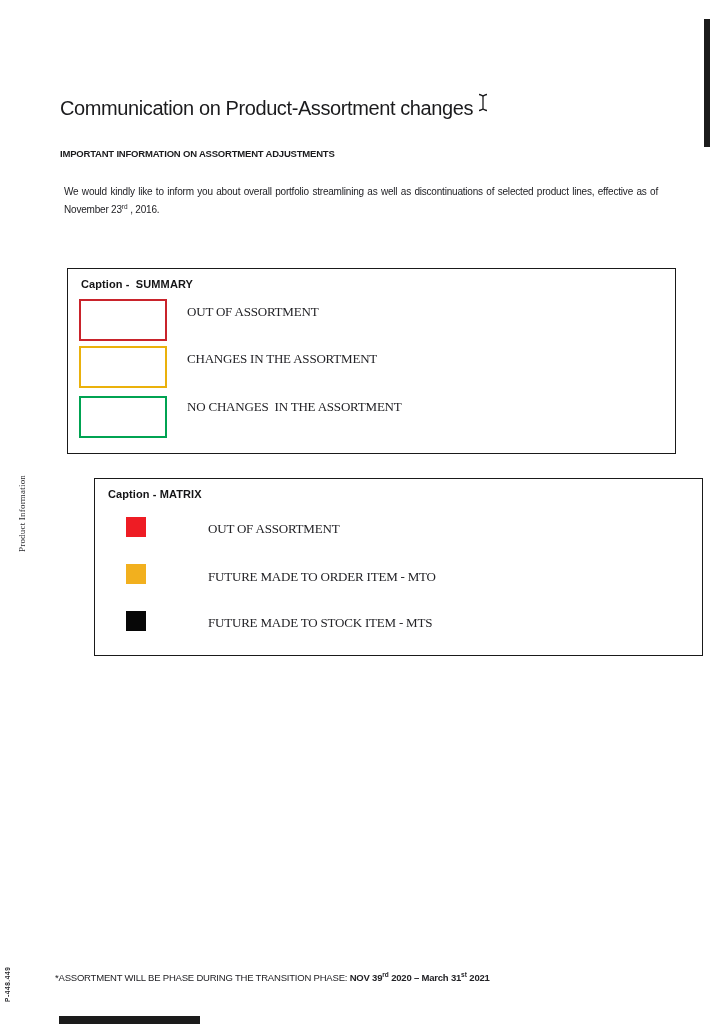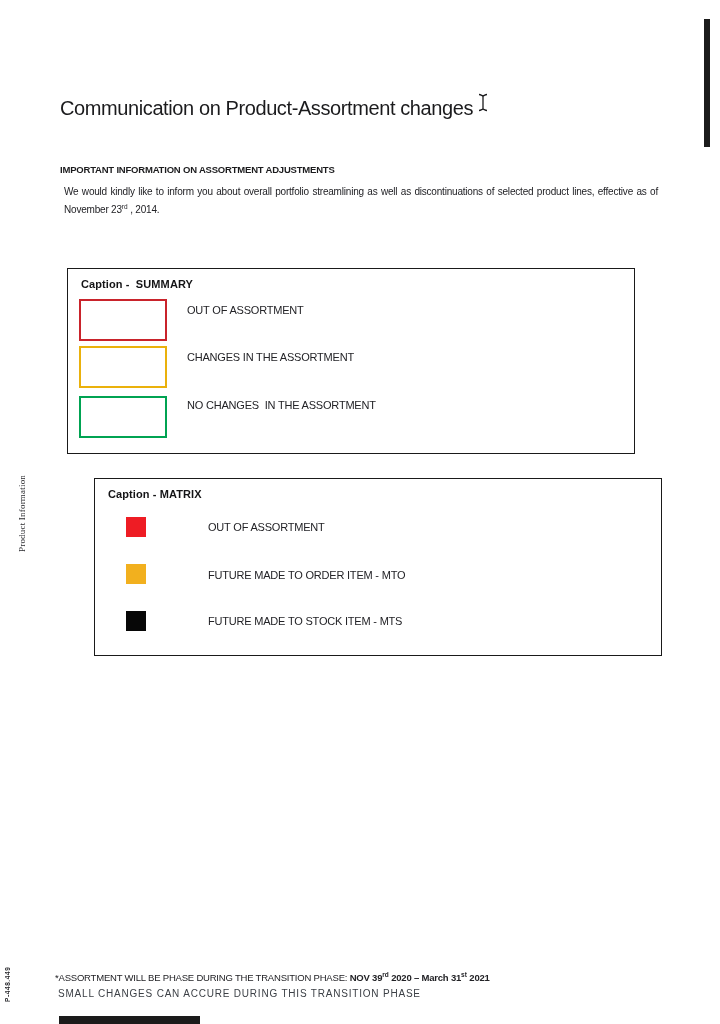--- a/index.html
+++ b/index.html
@@ -10,44 +10,44 @@
   }
   .abs{position:absolute;}
 
   .title{
     left:60px;top:97px;font-size:20px;letter-spacing:-0.4px;color:#1b1b1d;
     display:flex;align-items:flex-start;
   }
   .cursor-wrap{margin-left:4px;margin-top:-4px;}
 
   .intro-heading{
-    left:60px;top:148px;font-size:9.5px;font-weight:bold;letter-spacing:-0.2px;color:#1b1b1d;margin-top:16px;
+    left:60px;top:148px;font-size:9.5px;font-weight:bold;letter-spacing:-0.2px;color:#1b1b1d;
   }
   .para{
     left:64px;width:594px;font-size:10px;line-height:14.5px;letter-spacing:-0.2px;
     text-align:justify;color:#222226;
   }
   .para sup,.f-sup{font-size:6.5px;vertical-align:super;letter-spacing:0;}
 
   .cap-box{
-    border:1.2px solid #1a1a1a;background:#ffffff;
+    border:1.2px solid #1a1a1a;background:#ffffff;padding-left:41px;
   }
   .box-summary{left:67px;top:268px;width:566px;height:184px;}
   .box-matrix{left:67px;top:478px;width:566px;height:176px;margin-left:27px;}
   .cap-title{
     position:absolute;left:13px;top:9px;font-size:11px;font-weight:bold;
     letter-spacing:0.1px;color:#141416;white-space:pre-wrap;
   }
   .s-swatch{
     position:absolute;left:11px;width:88px;height:42px;border:2px solid;background:#fff;
     box-sizing:border-box;
   }
   .m-swatch{position:absolute;left:31px;width:20px;height:20px;}
   .legend-label{
-    position:absolute;font-size:11px;letter-spacing:-0.2px;color:#232327;white-space:pre-wrap;
+    position:absolute;font-size:13px;letter-spacing:-0.2px;color:#232327;white-space:pre-wrap;font-family:Liberation Serif, serif;
   }
   .s-label{left:119px;}
   .m-label{left:113px;}
 
   .v-label{
     left:17px;top:466px;height:86px;
     writing-mode:vertical-rl;transform:rotate(180deg);
     font-family:"Liberation Serif",serif;font-size:9px;color:#2a2a2e;
     letter-spacing:0.2px;
   }
@@ -79,21 +79,21 @@
       <svg width="12" height="19" viewBox="0 0 12 19" fill="none">
         <path d="M2 1.5 C4 1.5 5 2.8 6 2.8 C7 2.8 8 1.5 10 1.5" stroke="#1b1b1d" stroke-width="1.3"></path>
         <path d="M6 2.8 L6 16.2" stroke="#1b1b1d" stroke-width="1.3"></path>
         <path d="M2 17.5 C4 17.5 5 16.2 6 16.2 C7 16.2 8 17.5 10 17.5" stroke="#1b1b1d" stroke-width="1.3"></path>
       </svg>
     </span>
   </div>
 
   <div class="abs intro-heading">IMPORTANT INFORMATION ON ASSORTMENT ADJUSTMENTS</div>
 
-  <p class="abs para" style="top:175px"><span>We would kindly like to inform you about overall portfolio streamlining as well as discontinuations of selected product lines, effective as of November 23</span><sup>rd</sup><span> , 2014.</span></p>
+  <p class="abs para" style="top:175px"><span>We would kindly like to inform you about overall portfolio streamlining as well as discontinuations of selected product lines, effective as of November 23</span><sup>rd</sup><span> , 2016.</span></p>
 
 
   <div class="abs cap-box box-summary">
     <div class="cap-title">Caption -  SUMMARY</div>
 
     <span class="s-swatch" style="top: 30px; border-color: rgb(201, 35, 43);"></span>
     <span class="legend-label s-label" style="top:35px">OUT OF ASSORTMENT</span>
 
     <span class="s-swatch" style="top: 77px; border-color: rgb(234, 177, 12);"></span>
     <span class="legend-label s-label" style="top:82px">CHANGES IN THE ASSORTMENT</span>
@@ -113,15 +113,14 @@
 
     <span class="m-swatch" style="top: 132px; background-color: rgb(7, 7, 7);"></span>
     <span class="legend-label m-label" style="top:136px">FUTURE MADE TO STOCK ITEM - MTS</span>
   </div>
 
   <div class="abs v-label">Product Information</div>
   <div class="abs page-code">P-448.449</div>
 
   <div class="abs footer-note"><span>*ASSORTMENT WILL BE PHASE DURING THE TRANSITION PHASE: </span><span class="b">NOV 39</span><sup class="f-sup">rd</sup><span class="b"> 2020 – March 31</span><sup class="f-sup">st</sup><span class="b"> 2021</span></div>
 
-  <div class="abs footer-line2">SMALL CHANGES CAN ACCURE DURING THIS TRANSITION PHASE</div>
 
 </div>
 
 </body></html>

